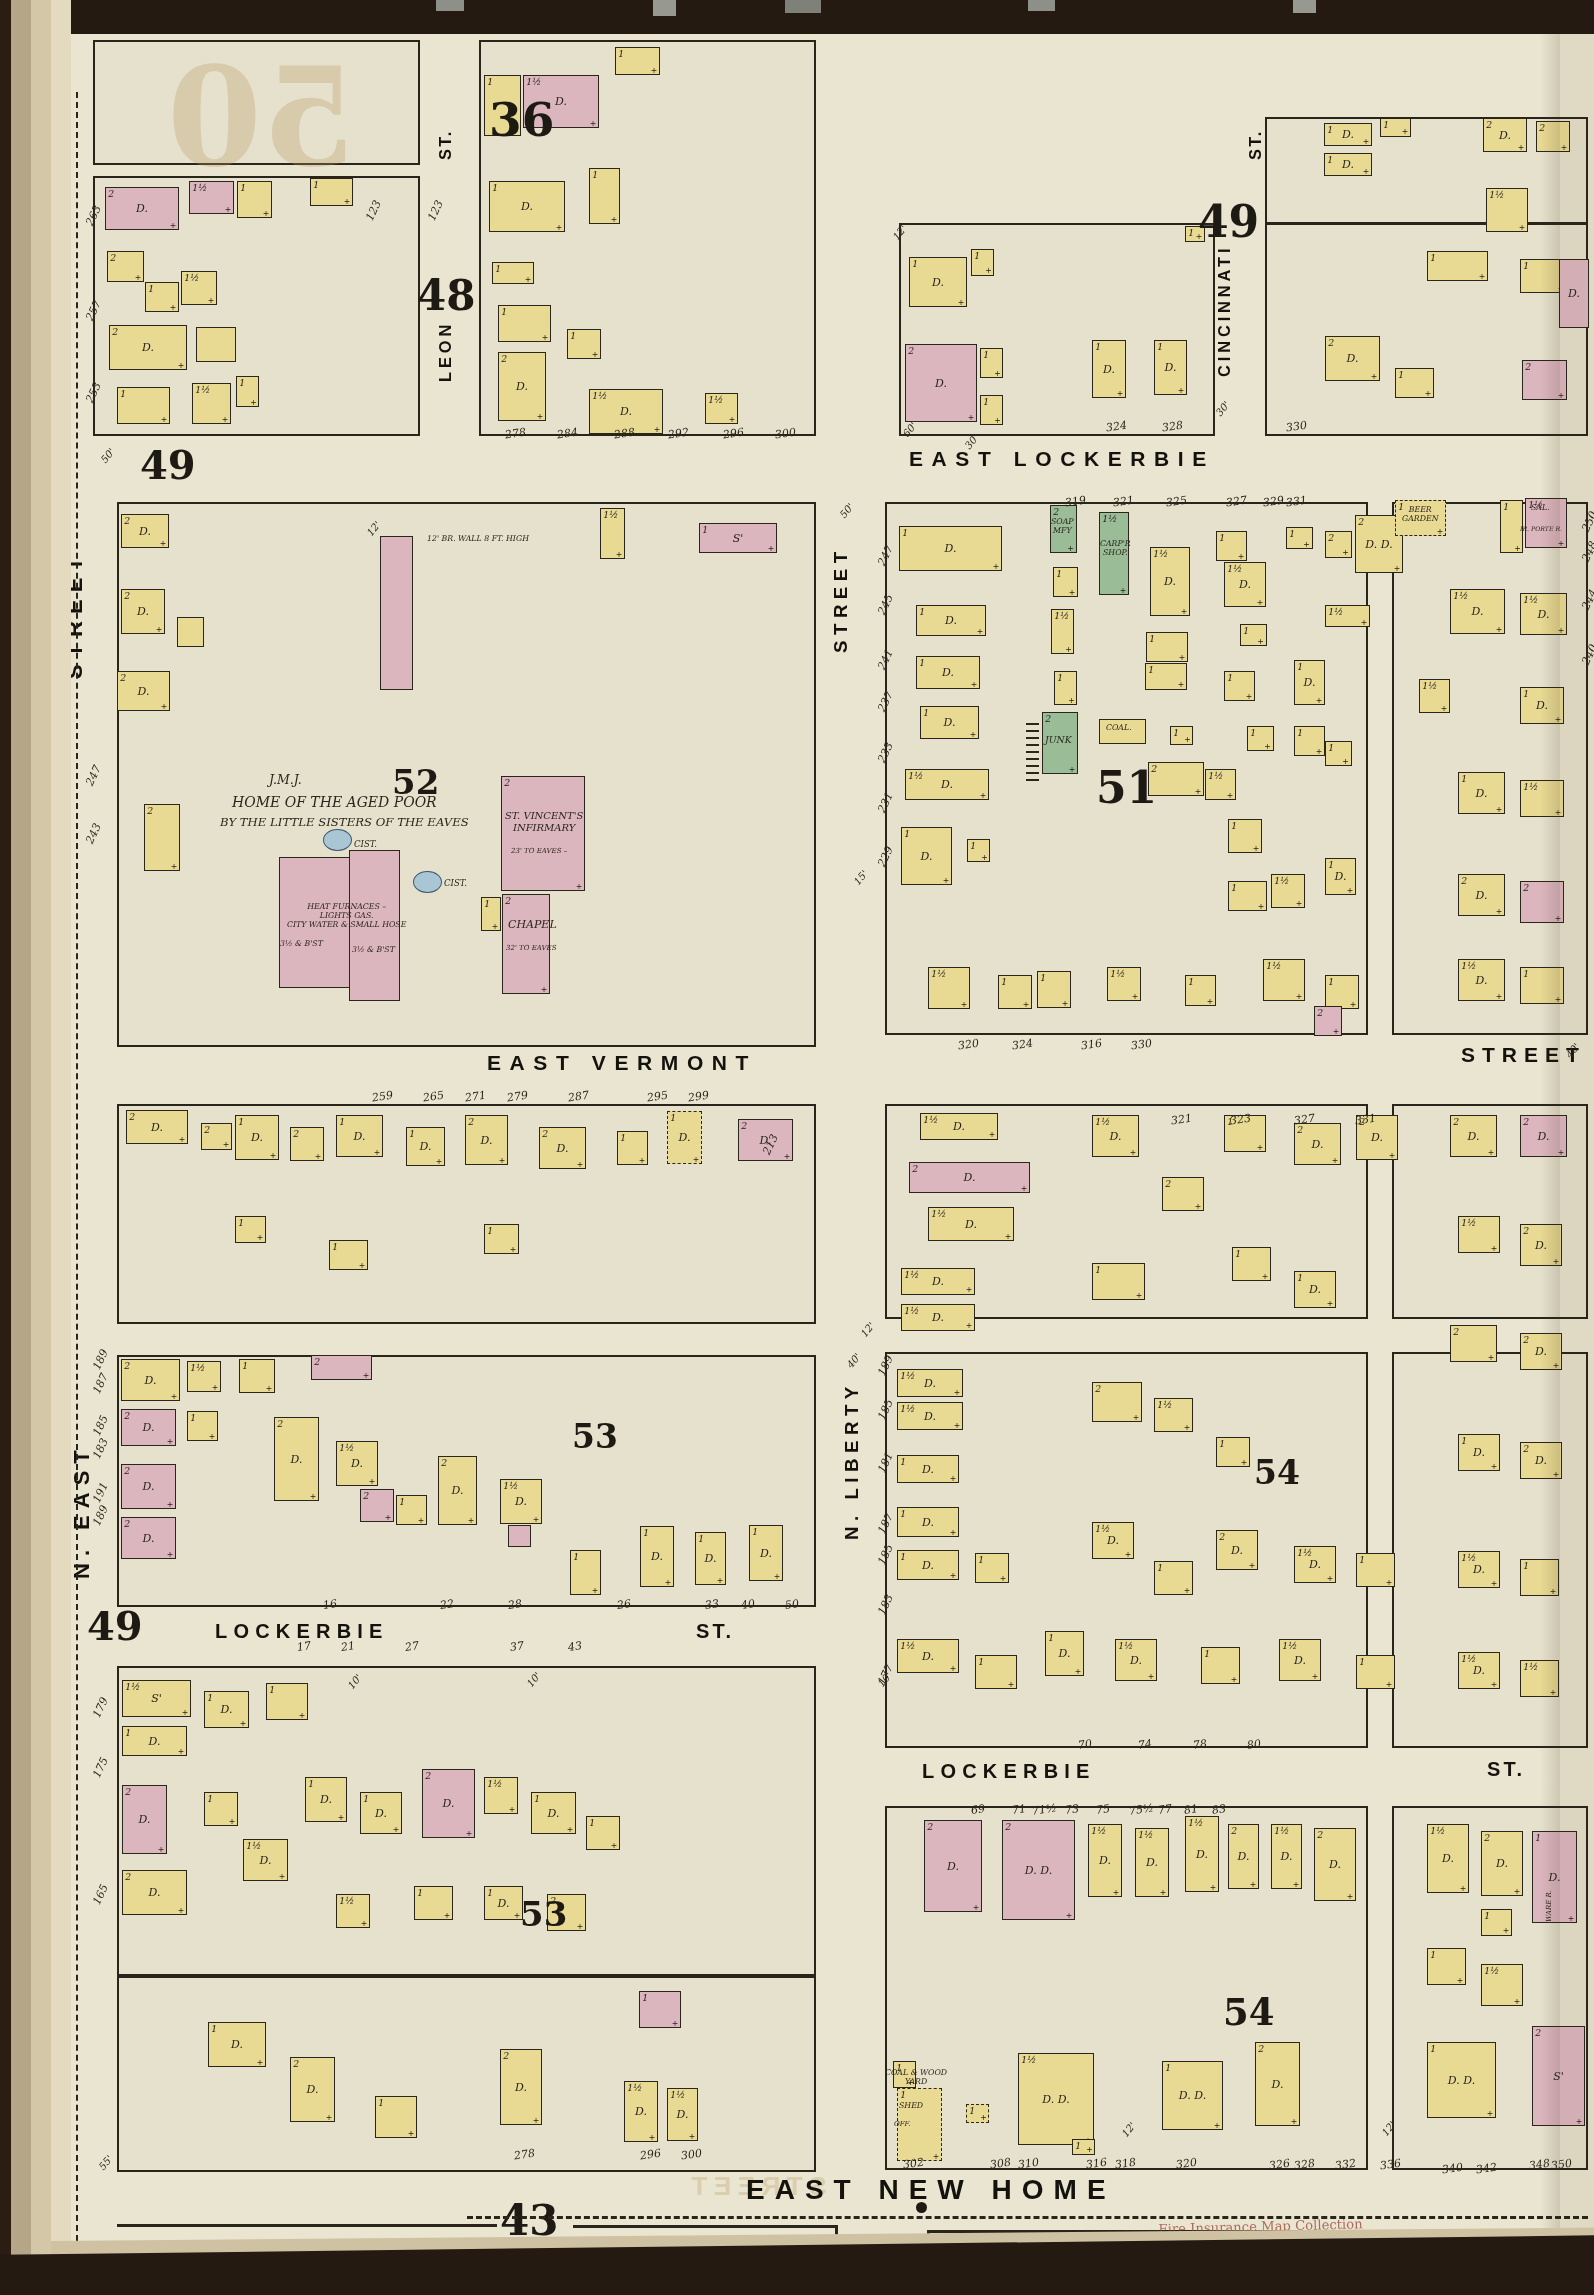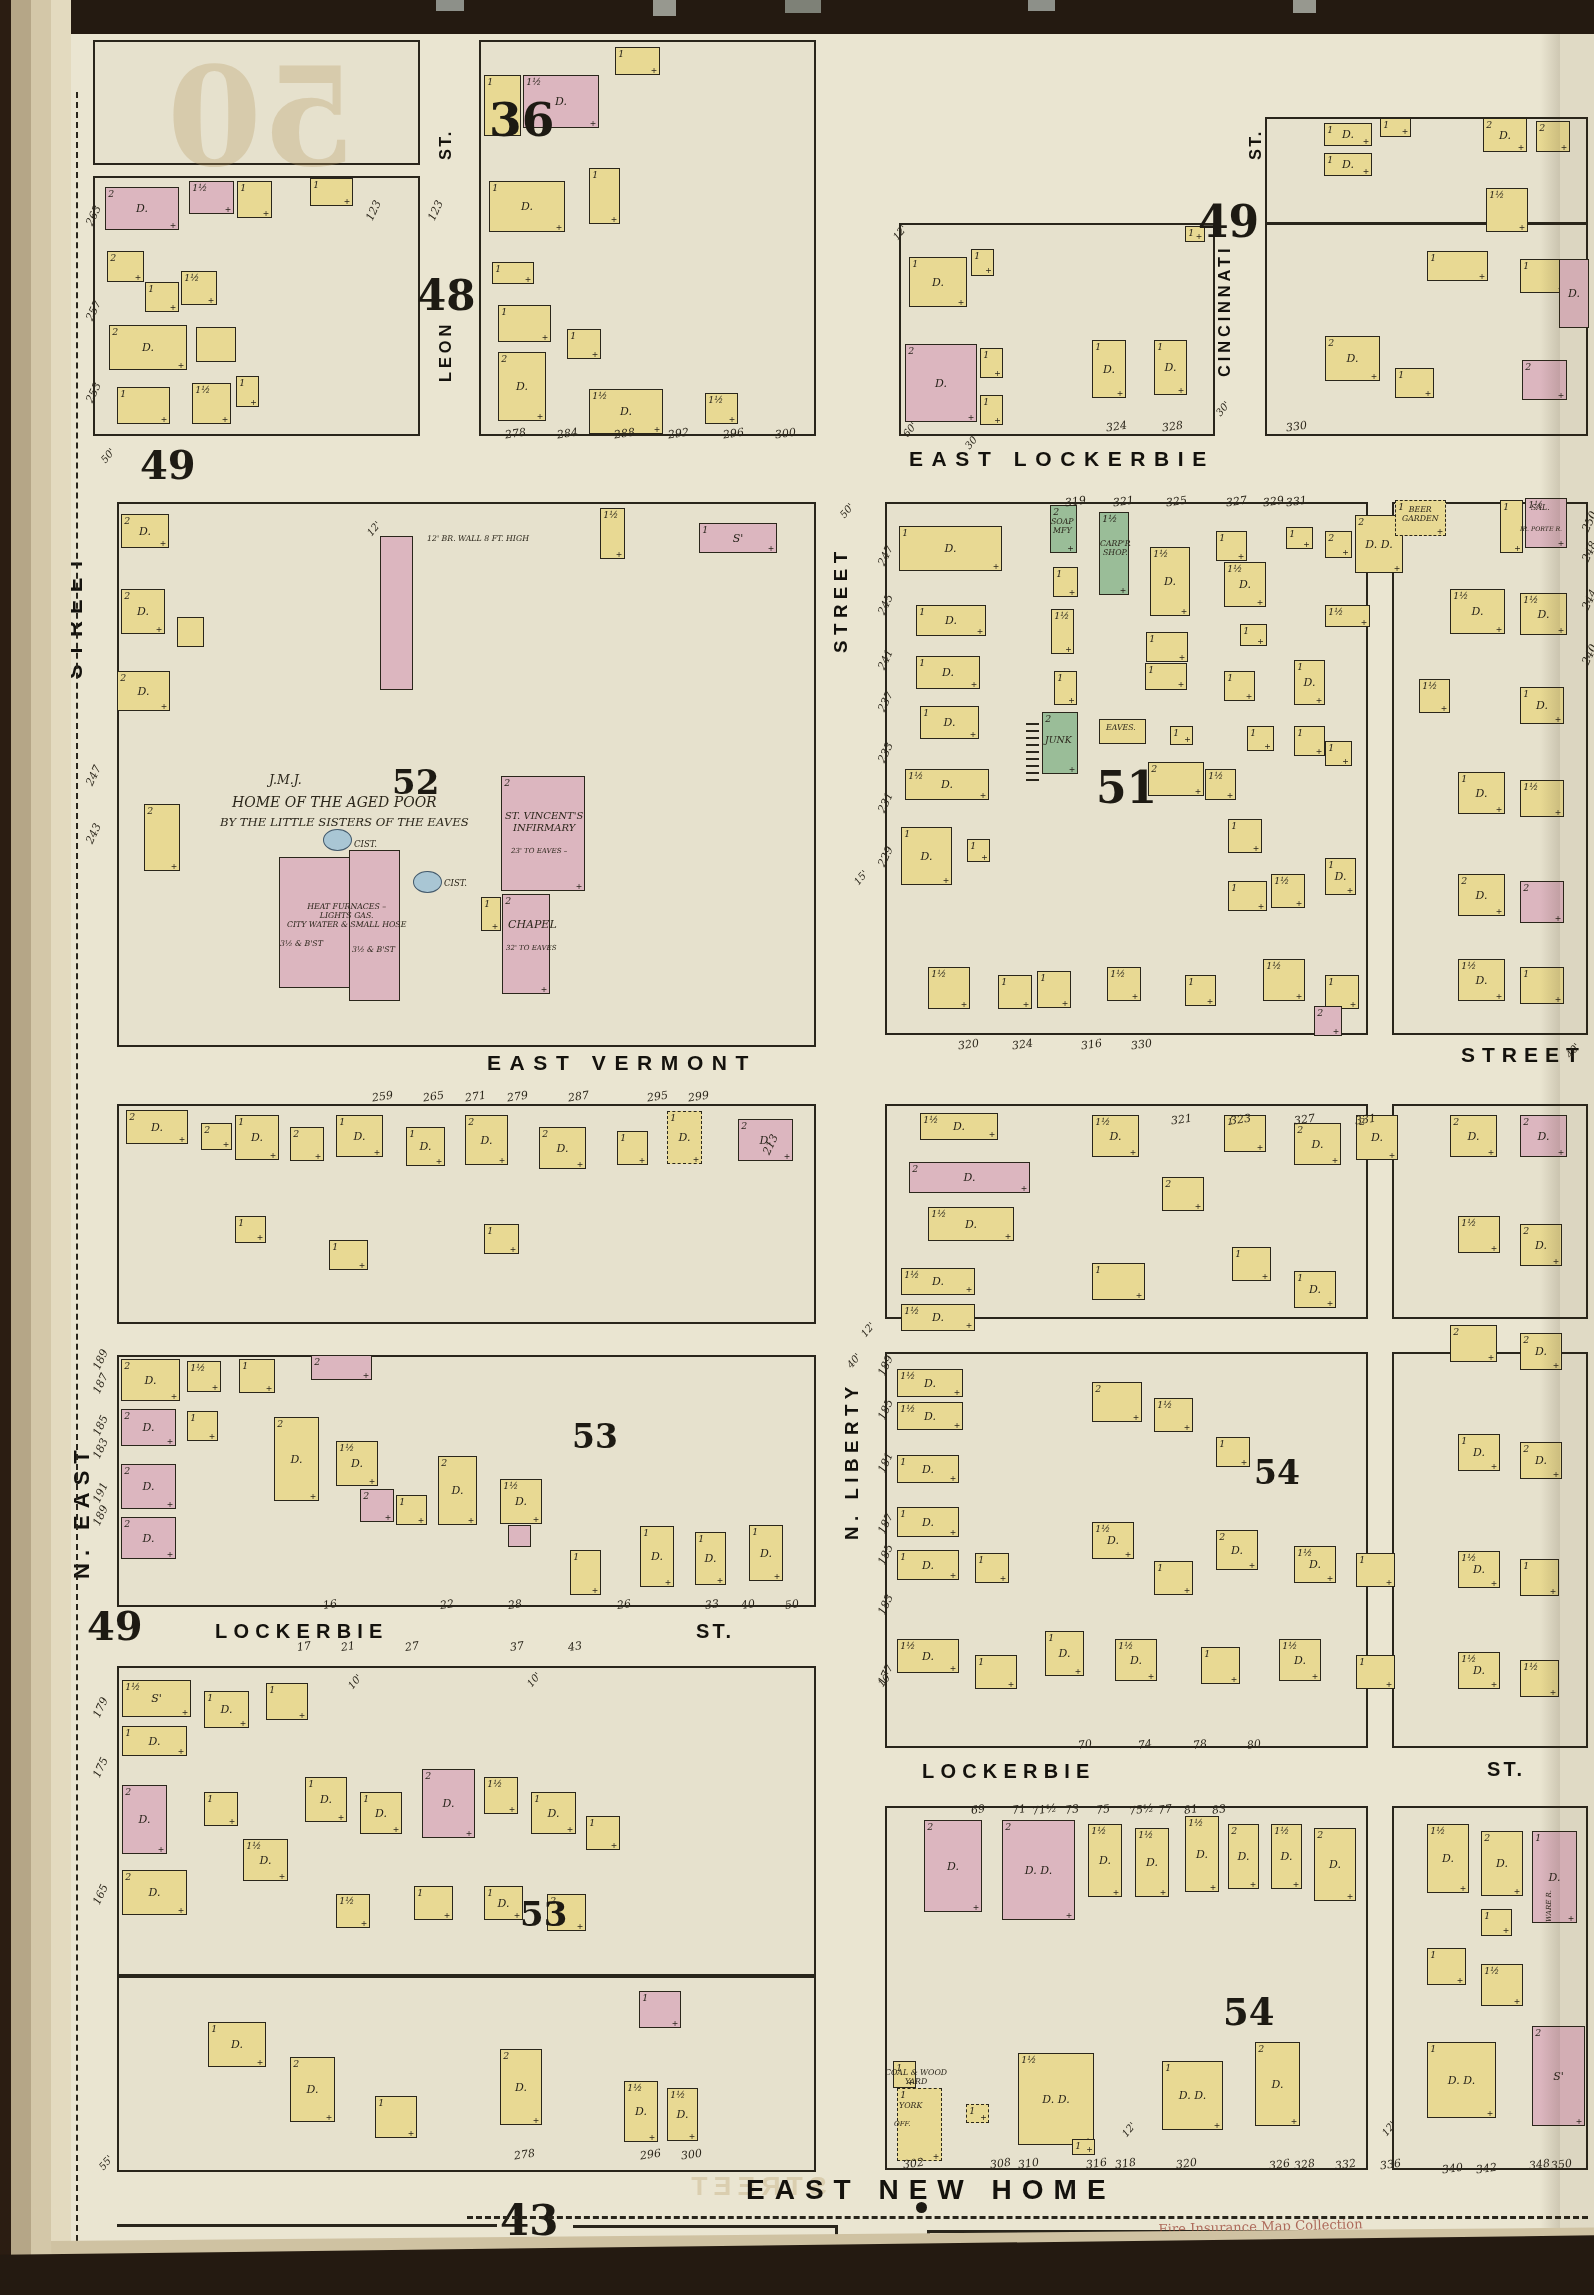--- a/index.html
+++ b/index.html
@@ -1166,22 +1166,22 @@
 INFIRMARY</div>
     <div class="anno" style="left: 511px; top: 847px; font-size: 7px;">23' TO EAVES –</div>
     <div class="anno" style="left: 508px; top: 919px; font-size: 11px;">CHAPEL</div>
     <div class="anno" style="left: 506px; top: 944px; font-size: 7px;">32' TO EAVES</div>
     <div class="anno" style="left: 427px; top: 534px; font-size: 7.8px;">12' BR. WALL    8 FT. HIGH</div>
     <div class="anno ctr" style="left: 1051px; top: 517px; font-size: 7.8px;">SOAP
 MFY</div>
     <div class="anno ctr" style="left: 1100px; top: 539px; font-size: 7.8px;">CARP'R
 SHOP.</div>
     <div class="anno" style="left: 1045px; top: 735px; font-size: 9.3px;">JUNK</div>
-    <div class="anno" style="left: 1106px; top: 723px; font-size: 7.8px;">EAVES.</div>
-    <div class="anno" style="left: 899px; top: 2101px; font-size: 7.8px;">YORK</div>
+    <div class="anno" style="left: 1106px; top: 723px; font-size: 7.8px;">COAL.</div>
+    <div class="anno" style="left: 899px; top: 2101px; font-size: 7.8px;">SHED</div>
     <div class="anno ctr" style="left: 885px; top: 2068px; font-size: 7.8px;">COAL &amp; WOOD
 YARD</div>
     <div class="anno" style="left: 894px; top: 2120px; font-size: 7px;">OFF.</div>
     <div class="anno ctr" style="left: 1402px; top: 505px; font-size: 7.8px;">BEER
 GARDEN</div>
     <div class="anno" style="left: 1531px; top: 503px; font-size: 7.8px;">SAL.</div>
     <div class="anno" style="left: 1520px; top: 525px; font-size: 6.2px;">IR. PORTE R.</div>
     <div class="anno rot" style="left: 1545px; top: 1922px; font-size: 7px;">WARE R.</div>
     <div class="anno rot" style="left: 40px; top: 1271px; font-size: 7px;">6' W. PIPE</div>
     <div class="dim" style="left: 100px; top: 450px;">50'</div>

